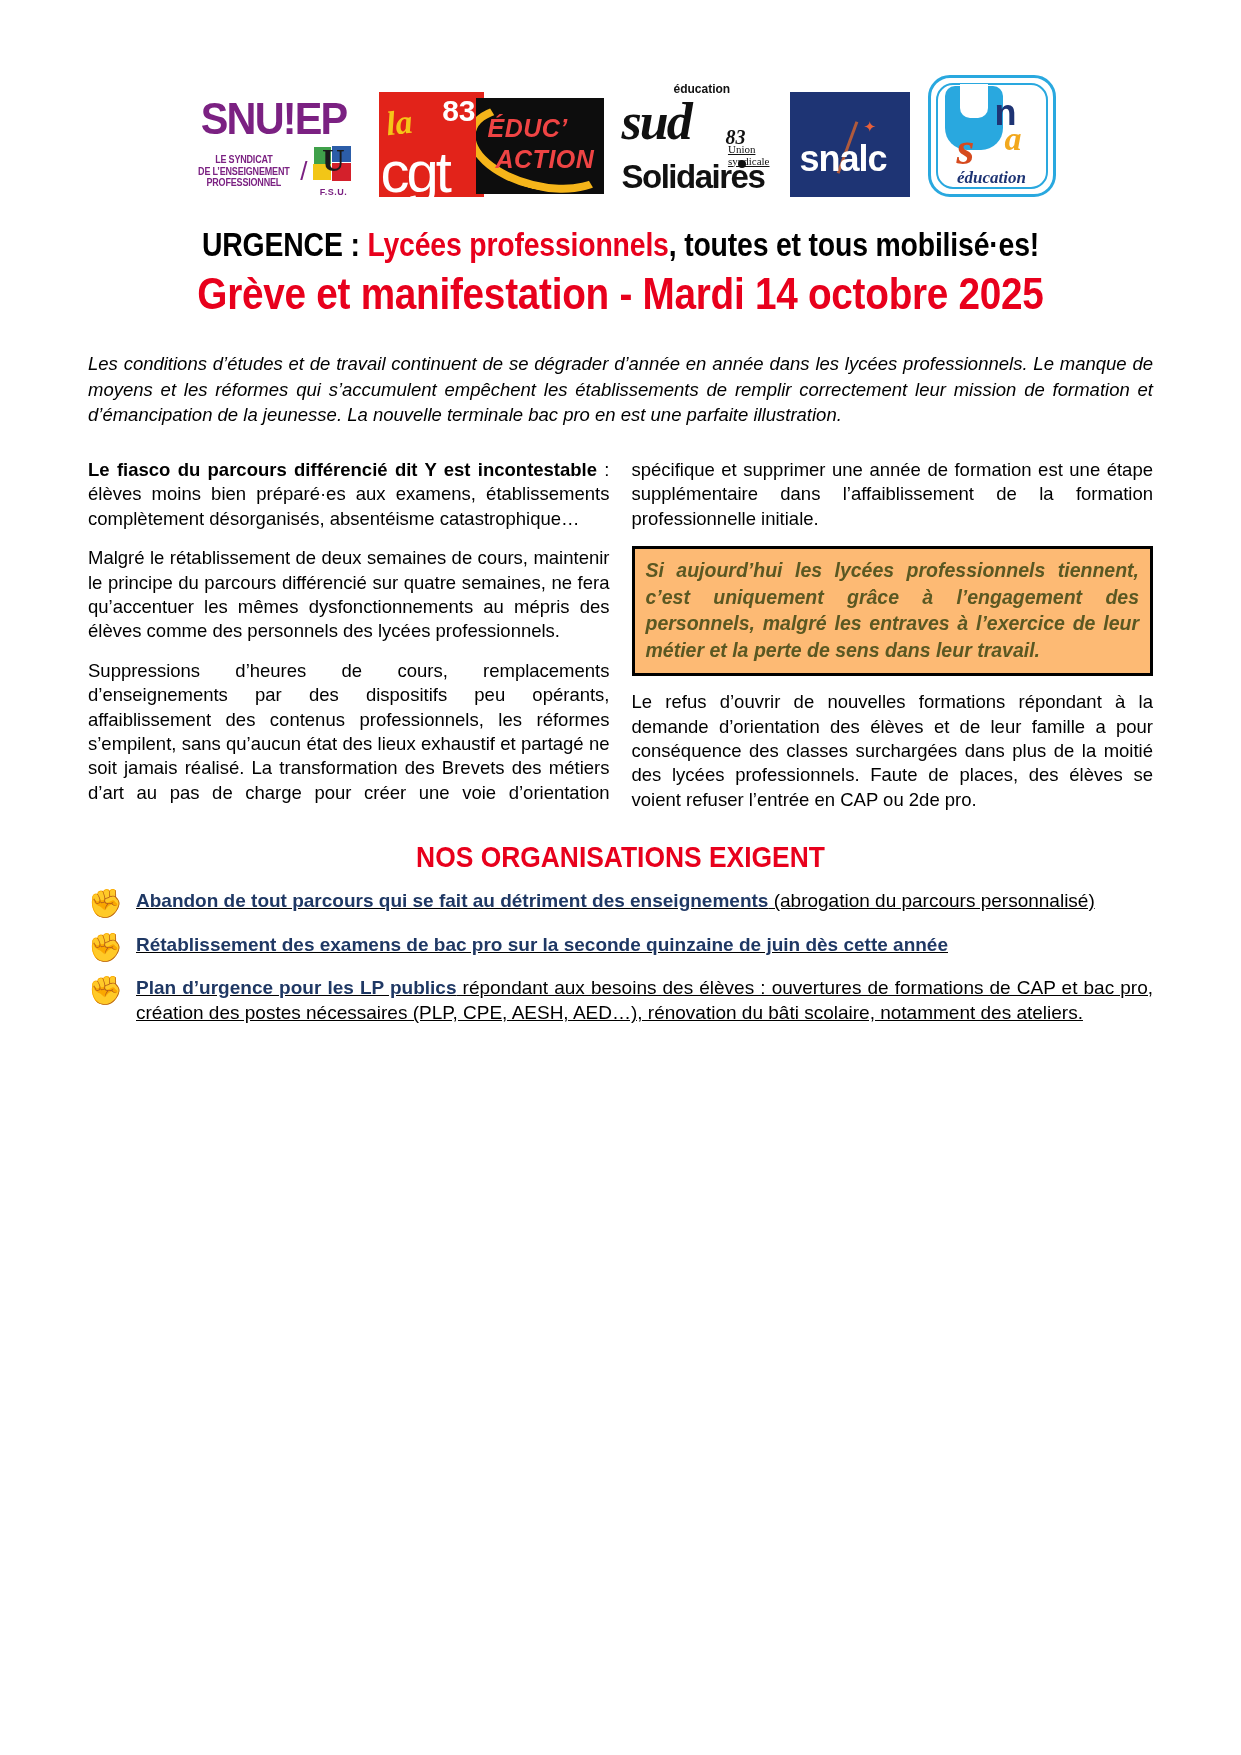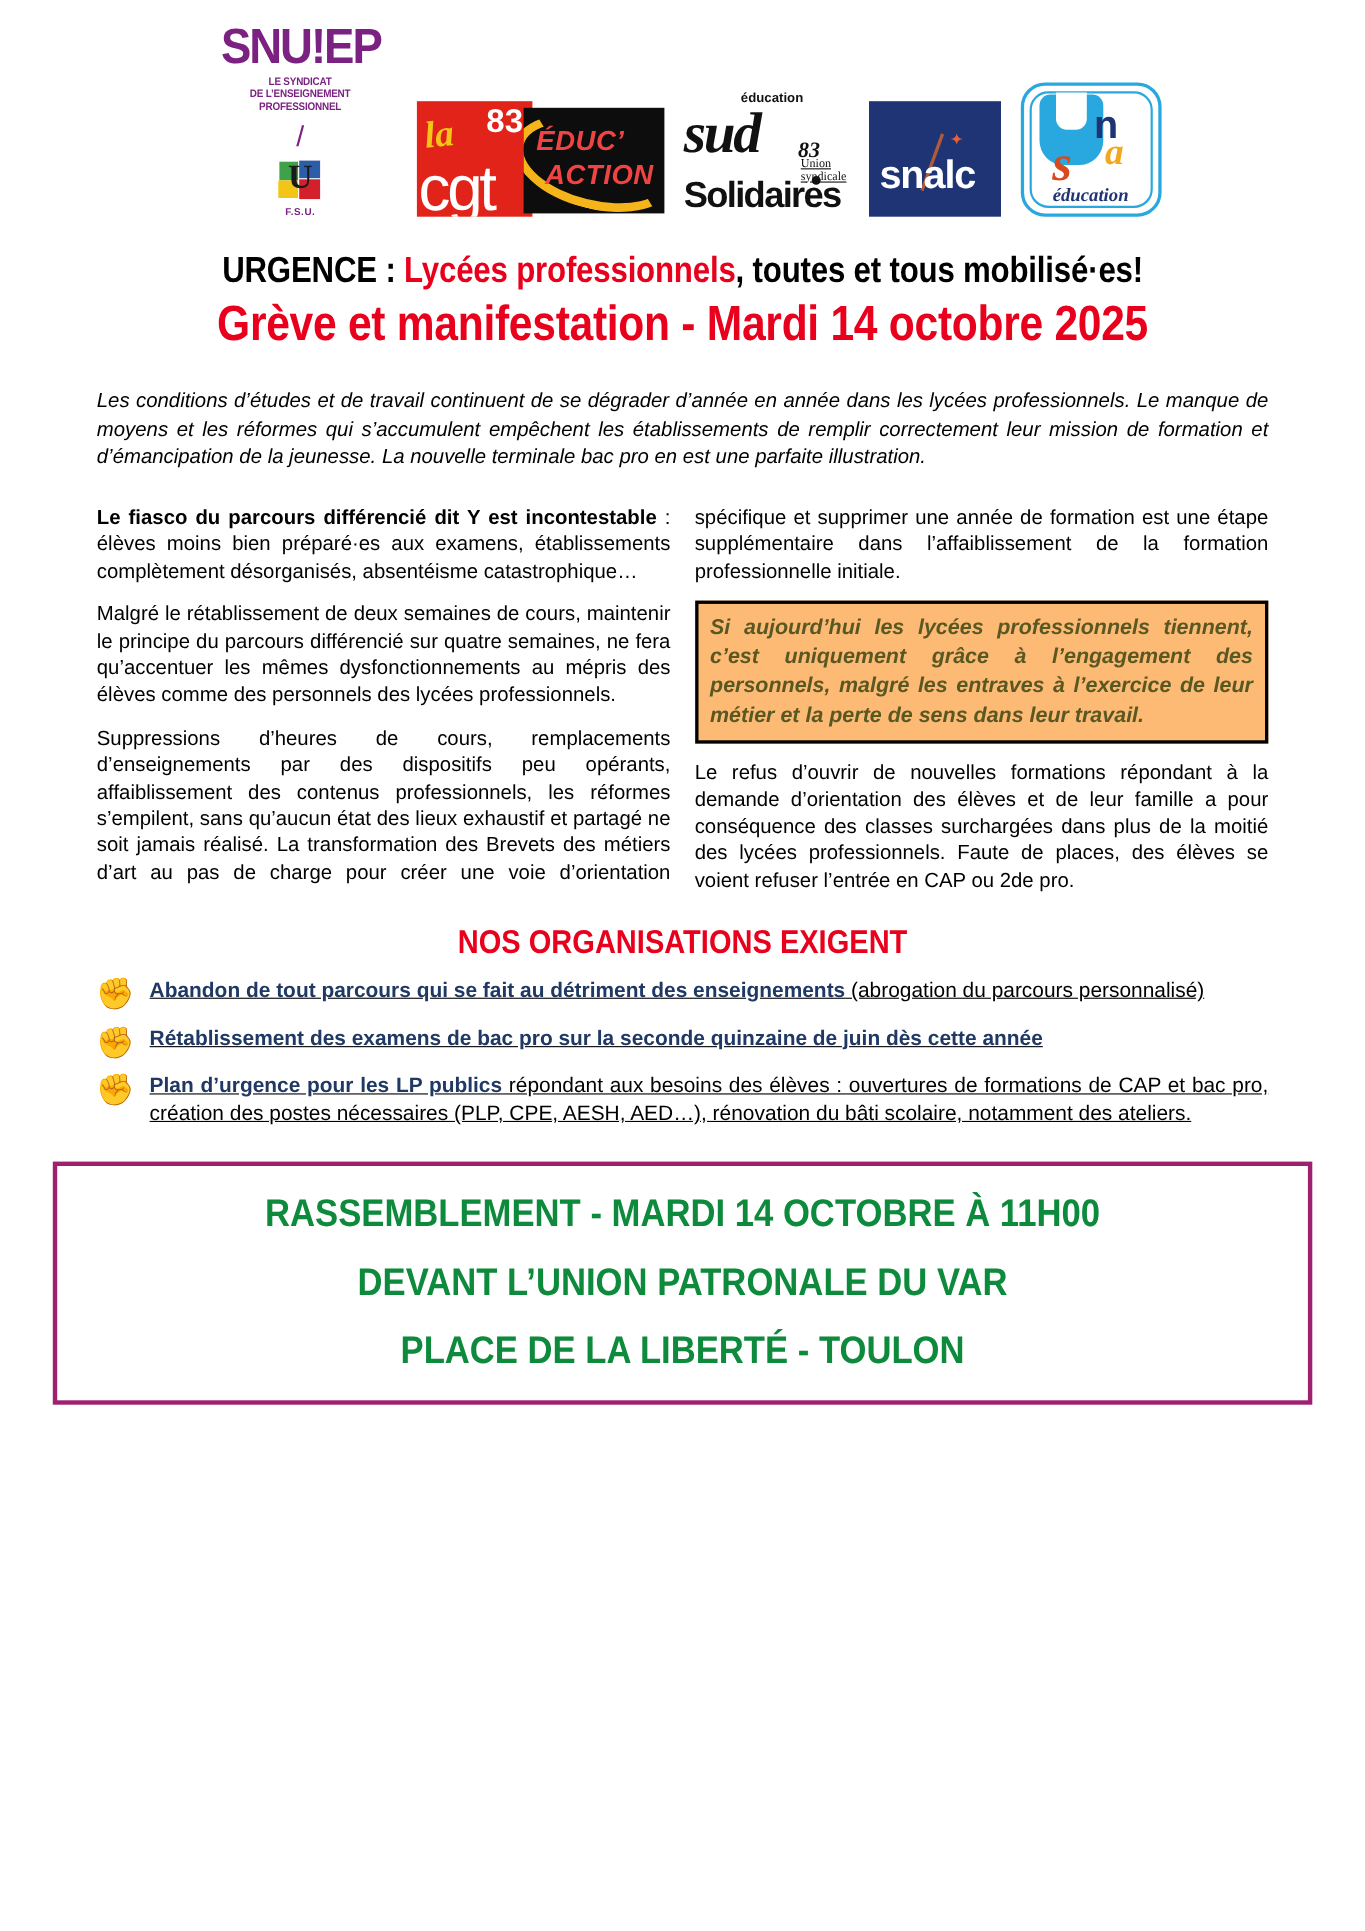--- a/index.html
+++ b/index.html
@@ -50,21 +50,20 @@
     color: #7B2182;
     line-height: 0.95;
     transform: scaleX(0.92);
   }
   .snuep-sub-wrap {
     display: flex;
     align-items: center;
     justify-content: center;
     gap: 6px;
     margin-top: 5px;
-    flex-direction: column;
   }
   .snuep-sub {
     font-size: 10px;
     font-weight: bold;
     color: #7B2182;
     line-height: 1.15;
     letter-spacing: -0.2px;
     text-align: center;
     transform: scaleX(0.9);
   }
@@ -465,19 +464,14 @@
       <span class="demand-text"><span class="lead">Rétablissement des examens de bac pro sur la seconde quinzaine de juin dès cette année</span><span></span></span>
     </div>
 
     <div class="demand">
       <span class="fist">✊</span>
       <span class="demand-text"><span class="lead">Plan d’urgence pour les LP publics</span><span> répondant aux besoins des élèves : ouvertures de formations de CAP et bac pro, création des postes nécessaires (PLP, CPE, AESH, AED…), rénovation du bâti scolaire, notamment des ateliers.</span></span>
     </div>
 
   </div>
 
-  <div class="footer-box">
-    <div class="footer-line">RASSEMBLEMENT - MARDI 14 OCTOBRE À 11H00</div>
-    <div class="footer-line">DEVANT L’UNION PATRONALE DU VAR</div>
-    <div class="footer-line">PLACE DE LA LIBERTÉ - TOULON</div>
-  </div>
 
 </div>
 
 </body></html>

